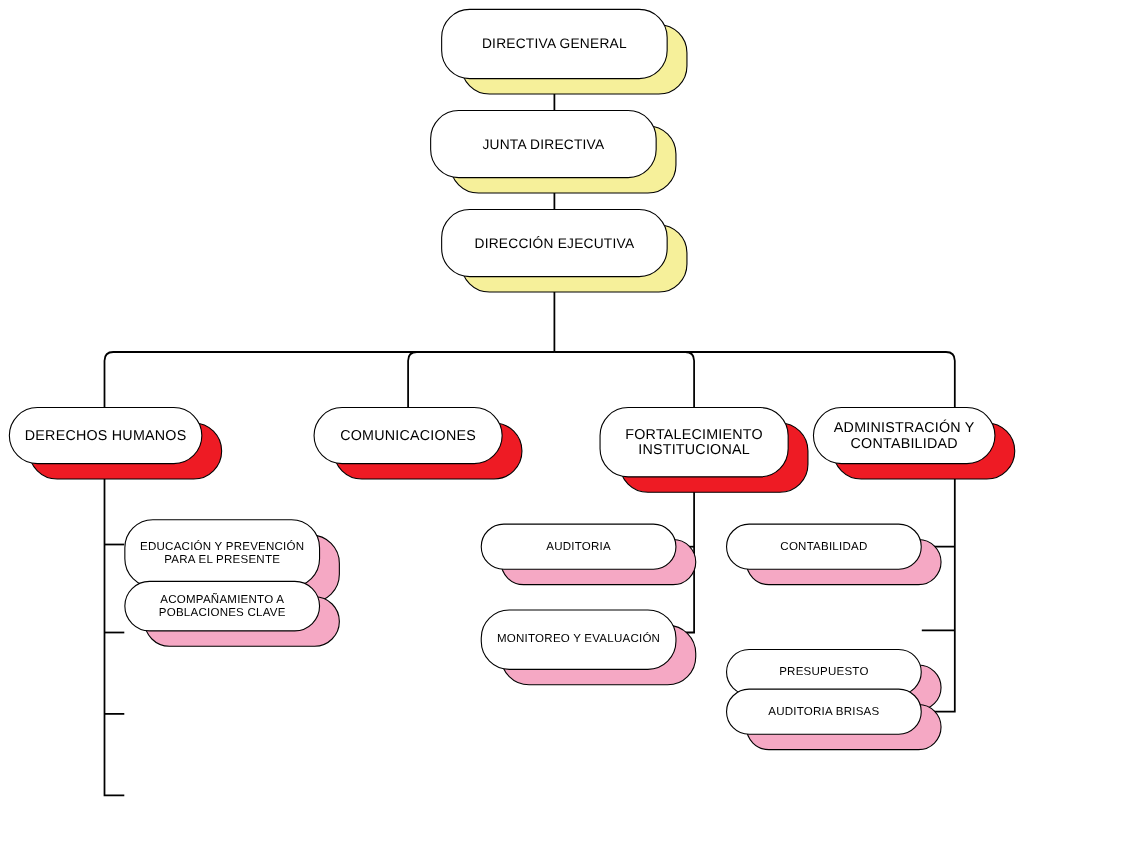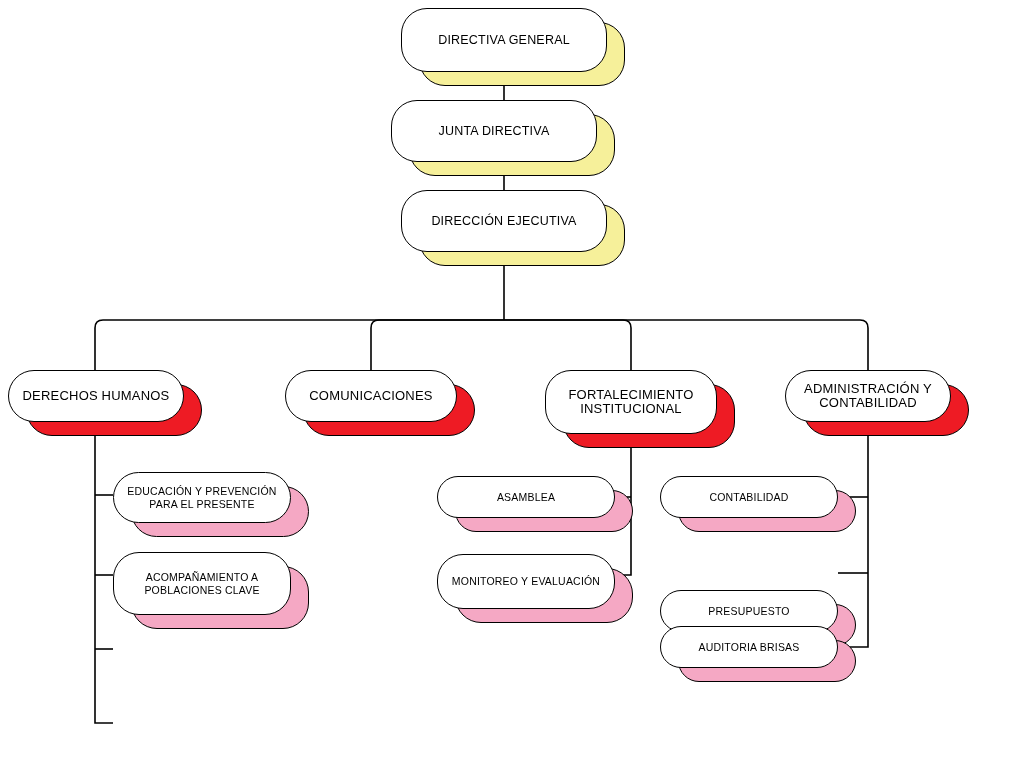--- a/index.html
+++ b/index.html
@@ -143,50 +143,50 @@
   </div>
 
   <div class="node tier-dept" style="left: 545px; top: 370px; width: 172px; height: 64px;">
     <div class="shadow"></div>
     <div class="face">
       <span class="label">FORTALECIMIENTO
 INSTITUCIONAL</span>
     </div>
   </div>
 
-  <div class="node tier-dept" style="left: 785px; top: 370px; width: 166px; height: 52px;">
+  <div class="node tier-dept" style="left: 739px; top: 370px; width: 166px; height: 52px;">
     <div class="shadow"></div>
     <div class="face">
       <span class="label">ADMINISTRACIÓN Y
 CONTABILIDAD</span>
     </div>
   </div>
 
-  <div class="node tier-sub" style="left: 113px; top: 472px; width: 178px; height: 51px;">
+  <div class="node tier-sub" style="left: 113px; top: 472px; width: 178px; height: 62px;">
     <div class="shadow"></div>
     <div class="face">
       <span class="label">EDUCACIÓN Y PREVENCIÓN
 PARA EL PRESENTE</span>
     </div>
   </div>
 
-  <div class="node tier-sub" style="left: 113px; top: 552px; width: 178px; height: 63px;">
+  <div class="node tier-sub" style="left: 113px; top: 528px; width: 178px; height: 46px;">
     <div class="shadow"></div>
     <div class="face">
       <span class="label">ACOMPAÑAMIENTO A
 POBLACIONES CLAVE</span>
     </div>
   </div>
 
 
 
   <div class="node tier-sub" style="left: 437px; top: 476px; width: 178px; height: 42px;">
     <div class="shadow"></div>
     <div class="face">
-      <span class="label">ASAMBLEA</span>
+      <span class="label">AUDITORIA</span>
     </div>
   </div>
 
   <div class="node tier-sub" style="left: 437px; top: 554px; width: 178px; height: 55px;">
     <div class="shadow"></div>
     <div class="face">
       <span class="label">MONITOREO Y EVALUACIÓN</span>
     </div>
   </div>
 

